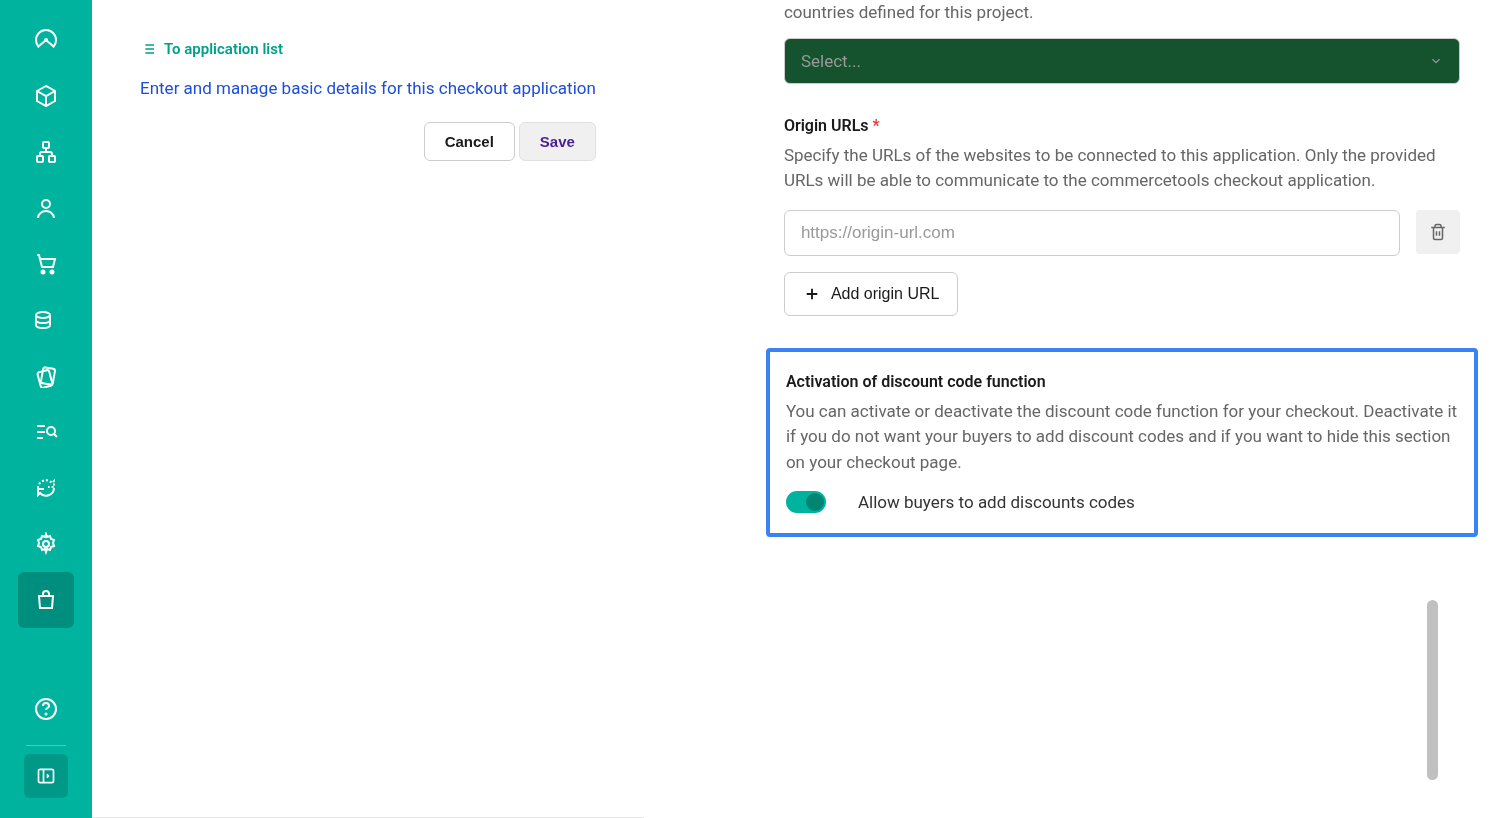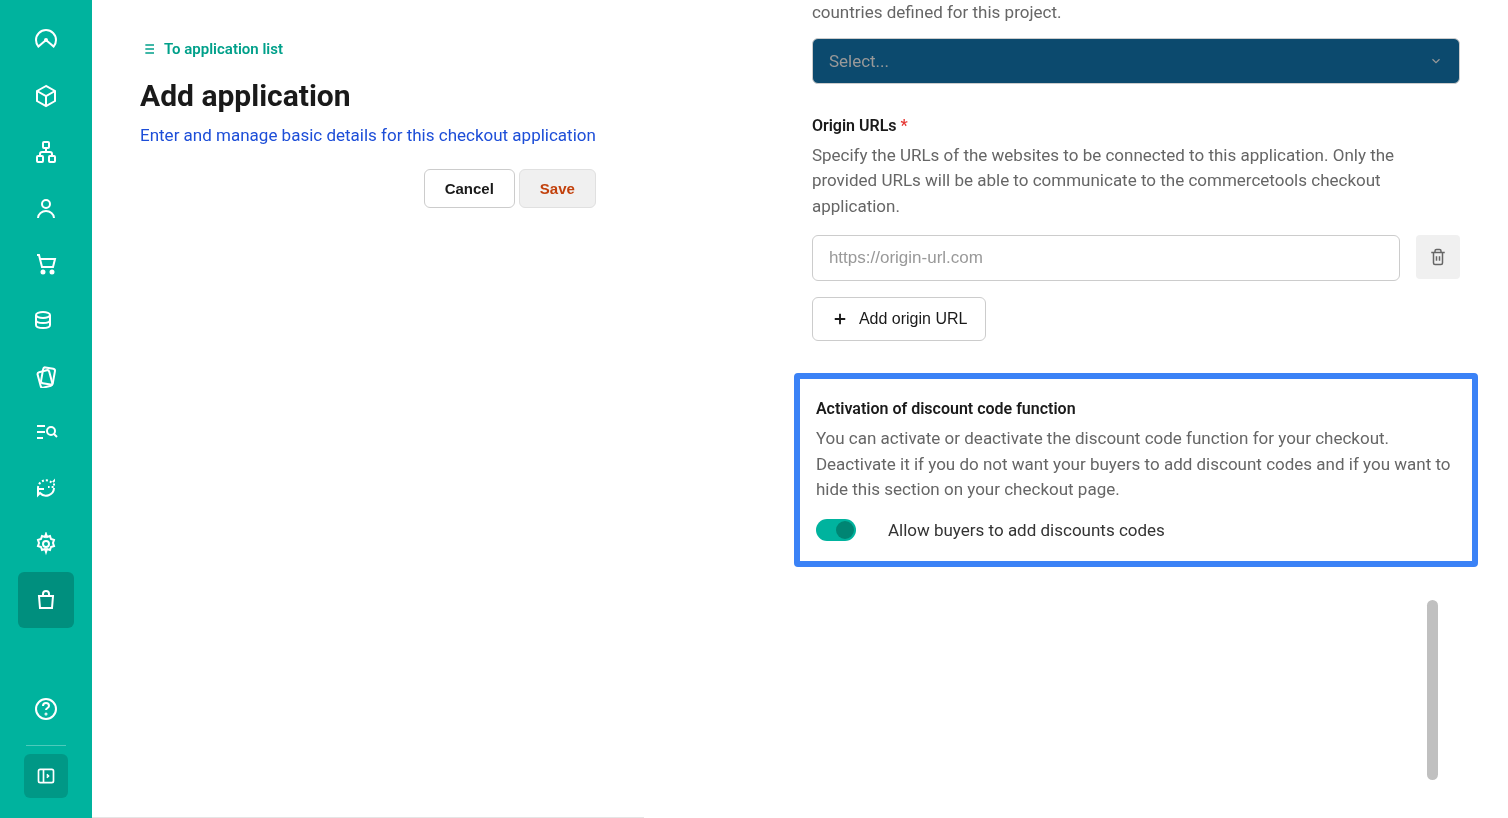--- a/index.html
+++ b/index.html
@@ -134,53 +134,53 @@
       border: 1px solid #ccc;
       background: #fff;
     }
     
     .btn-cancel {
       color: #1a1a1a;
     }
     
     .btn-save {
       background: #f0f0f0;
-      color: #c2410c;
+      color: #4c1d95;
       border: 1px solid #e0e0e0;
       cursor: not-allowed;
     }
     
     .content {
       flex: 1;
       overflow-y: auto;
       padding: 0 48px 40px 48px;
       position: relative;
     }
     
     .form-section {
       max-width: 850px;
-      margin-left: 120px;
+      margin-left: 92px;
       padding-top: 0;
     }
     
     .field-help-partial {
       font-size: 17px;
       color: #666;
       line-height: 1.5;
       margin-bottom: 12px;
     }
     
     .select-field {
       width: 100%;
       padding: 12px 16px;
       border: 1px solid #ccc;
       border-radius: 6px;
       font-size: 17px;
       color: #999;
-      background: #0c4a6e;
+      background: #14532d;
       display: flex;
       justify-content: space-between;
       align-items: center;
       cursor: pointer;
       margin-bottom: 32px;
     }
     
     .field-label {
       font-size: 16px;
       font-weight: 600;
@@ -243,21 +243,21 @@
       color: #1a1a1a;
       display: inline-flex;
       align-items: center;
       gap: 10px;
       cursor: pointer;
       margin-bottom: 32px;
       text-align: center;
     }
     
     .highlighted-section {
-      border: 6px solid #3b82f6;
+      border: 4px solid #3b82f6;
       border-radius: 4px;
       padding: 20px 16px;
       margin-left: -18px;
       margin-right: -18px;
     }
     
     .section-title {
       font-size: 16px;
       font-weight: 600;
       color: #1a1a1a;
@@ -402,21 +402,20 @@
 </div>
 
 <div class="main">
   <div class="header">
     <div class="breadcrumb">
       <svg viewBox="0 0 24 24" fill="none" stroke="#00a08a" stroke-width="2">
           <path d="M8 6h13M8 12h13M8 18h13M3 6h.01M3 12h.01M3 18h.01"></path>
         </svg>
       <span>To application list</span>
     </div>
-    <h1 class="page-title">Add application</h1>
     <p class="page-subtitle">Enter and manage basic details for this checkout application</p>
     <div class="header-actions">
       <button class="btn btn-cancel">Cancel</button>
       <button class="btn btn-save">Save</button>
     </div>
   </div>
 
   <div class="content">
     <div class="form-section">
       

